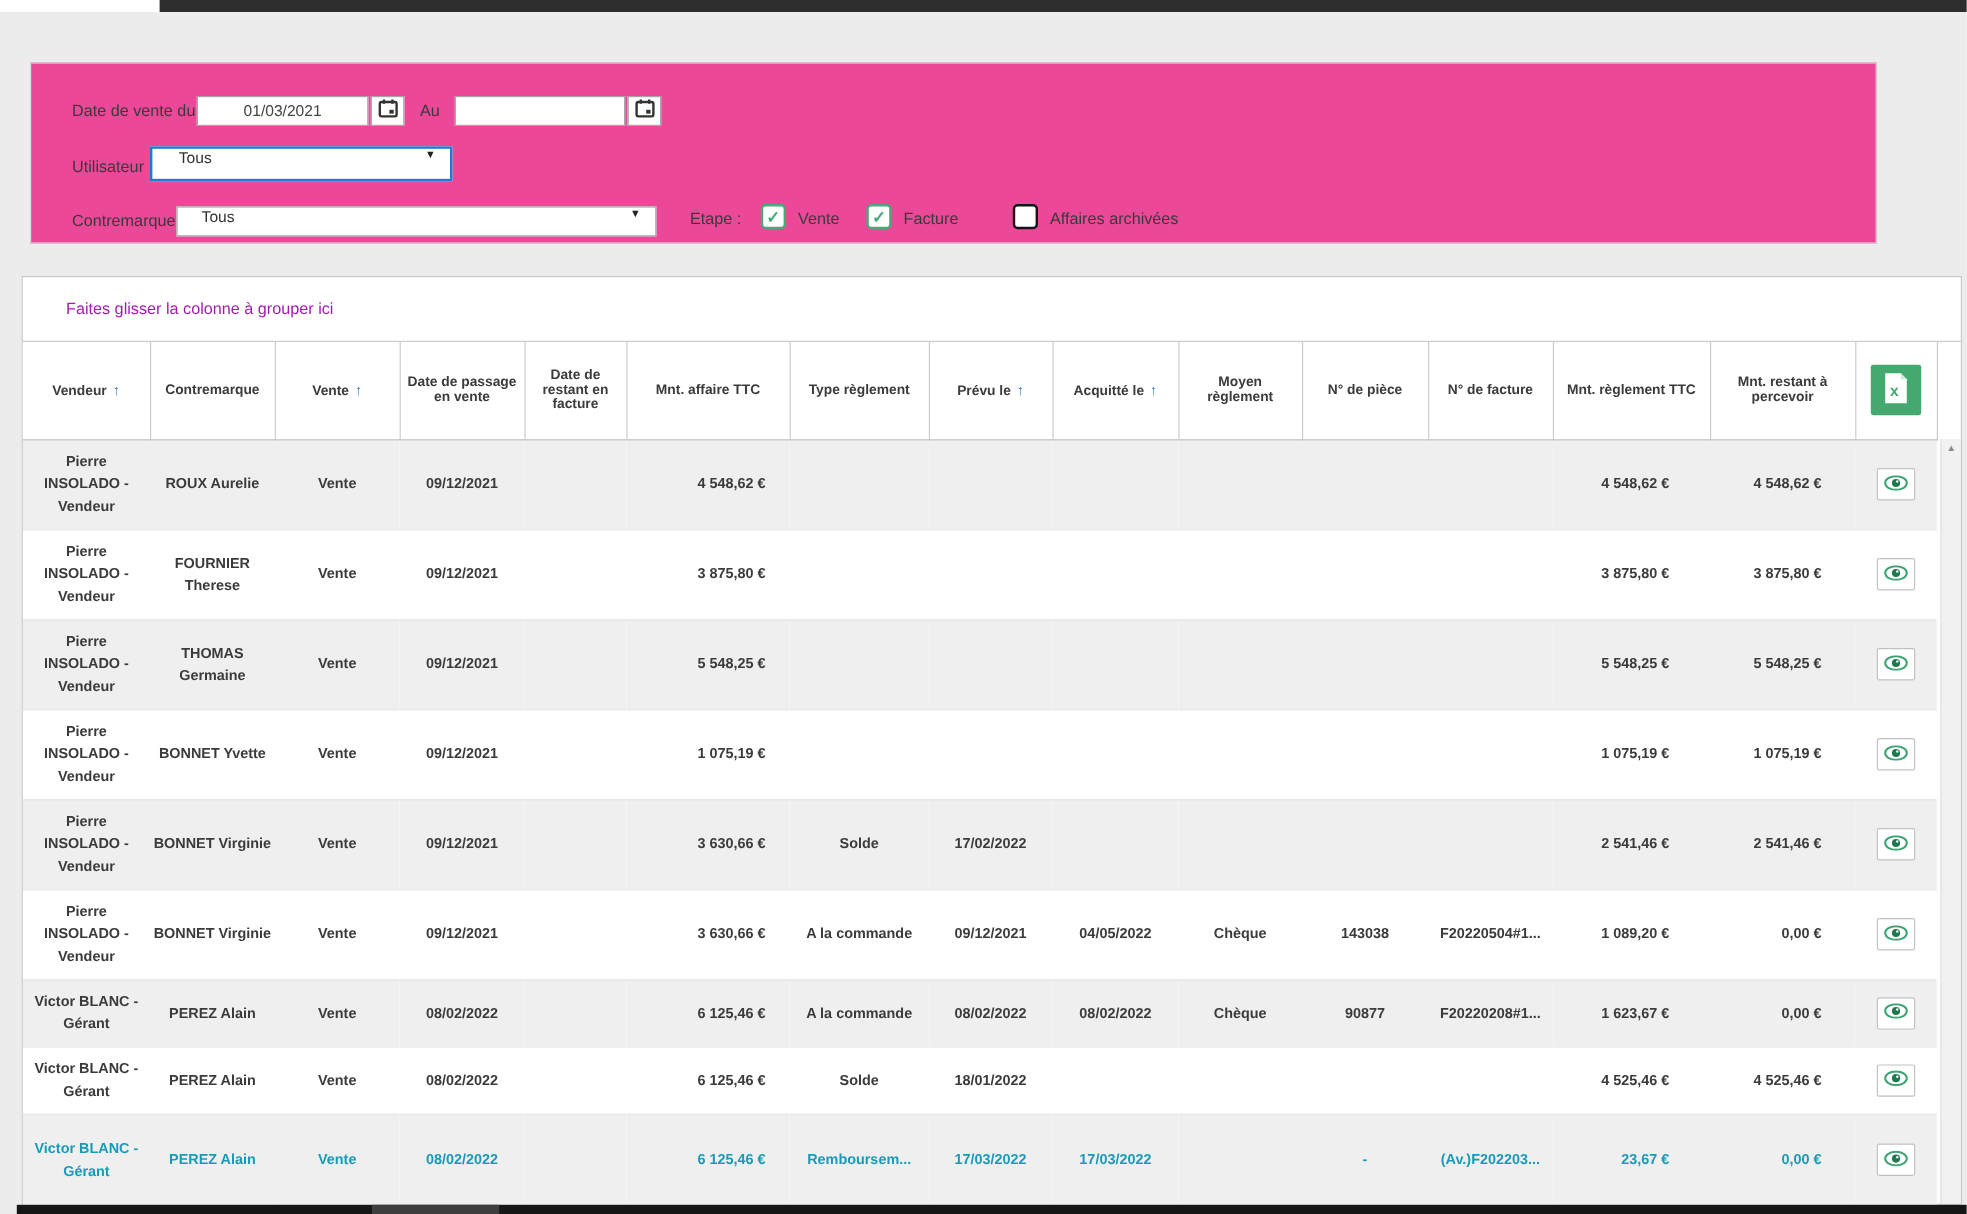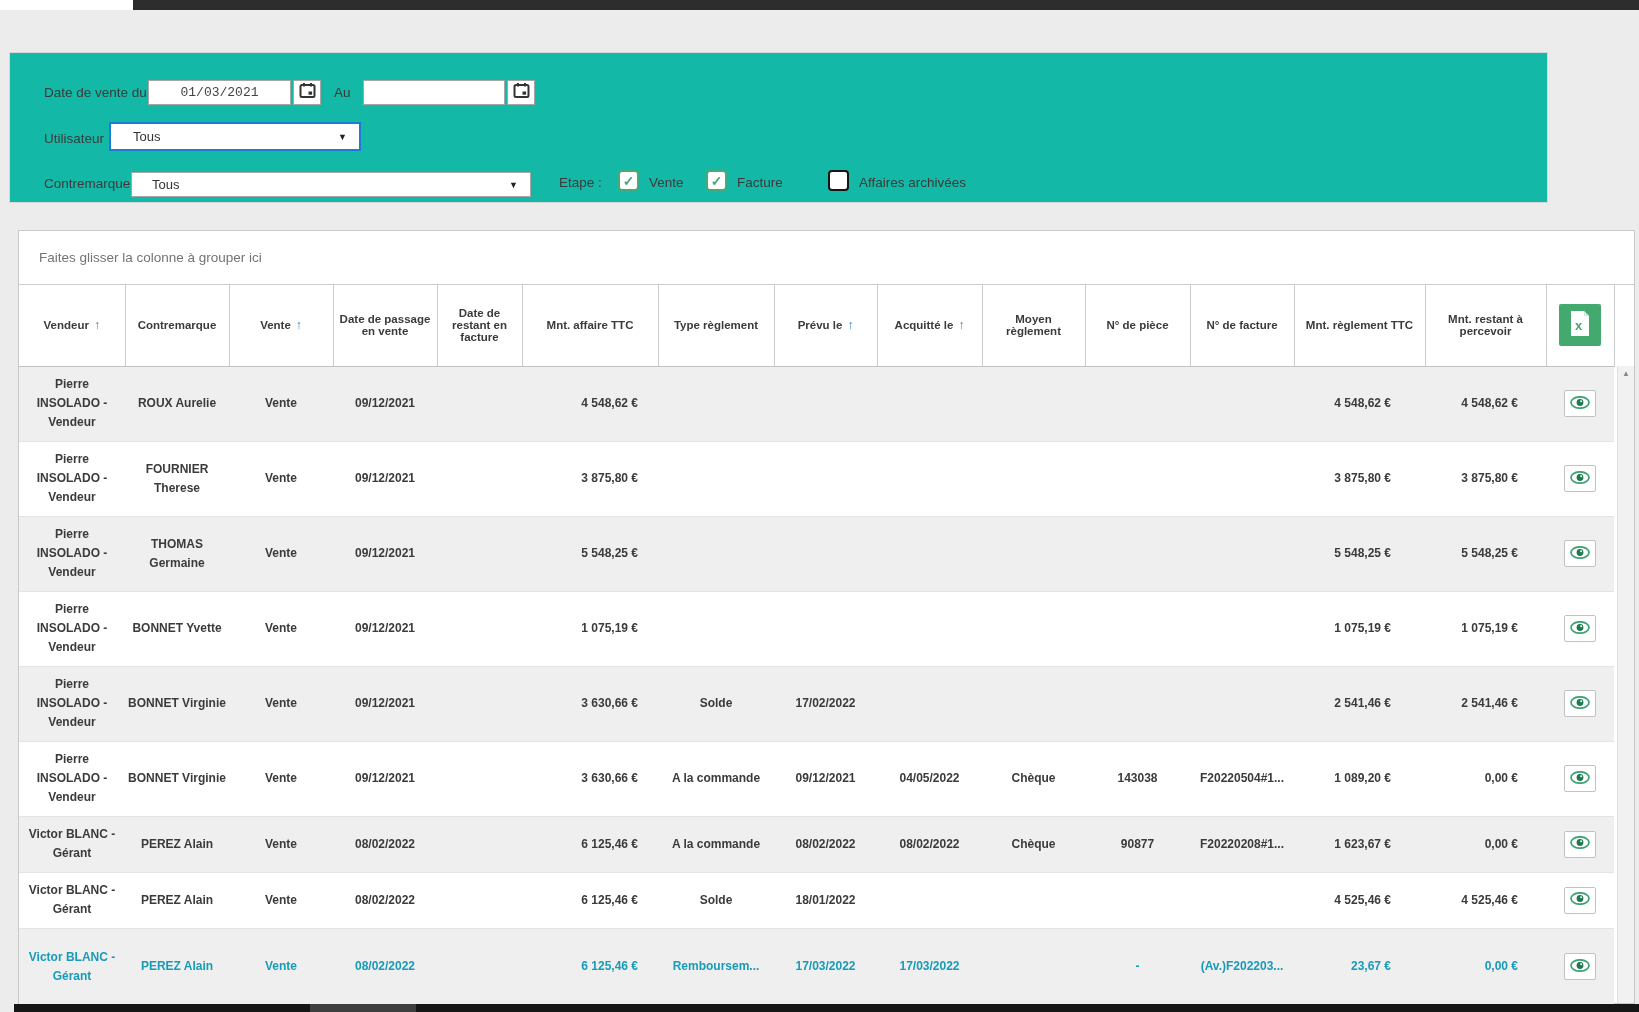--- a/index.html
+++ b/index.html
@@ -12,42 +12,42 @@
   html,body{width:1639px;height:1012px}
   body{
     position:relative;overflow:hidden;background:#ececec;
     font-family:"Liberation Sans", sans-serif;
   }
   
   .topbar{position:absolute;left:0;top:0;width:1639px;height:10px;background:#2d2d2d}
   .browser-tab{position:absolute;left:0;top:0;width:133px;height:10px;background:#ffffff}
 
   
-  .filter-panel{position:absolute;left:9px;top:52px;width:1539px;height:151px;
-    background:#14b8a6;border:1px solid #d8d8d8;box-sizing:border-box}
+  .filter-panel{position:absolute;left:25px;top:52px;width:1539px;height:151px;
+    background:#ec4899;border:1px solid #d8d8d8;box-sizing:border-box}
   .flabel{position:absolute;font-size:13.5px;color:#3a3a3a;white-space:nowrap}
   .tinput{position:absolute;background:#fff;border:1px solid #a6a6a6;box-sizing:border-box;
-    font-family:Liberation Mono, monospace;font-size:13px;text-align:center;color:#444;outline:none}
+    font-family:Liberation Sans, sans-serif;font-size:13px;text-align:center;color:#444;outline:none}
   .cal-btn{position:absolute;background:#fff;border:1px solid #a6a6a6;box-sizing:border-box;
     display:flex;align-items:center;justify-content:center;cursor:pointer}
   .dropdown{position:absolute;background:#fff;border:1px solid #a6a6a6;box-sizing:border-box;
-    display:flex;align-items:center;font-size:13px;color:#333;cursor:pointer}
+    display:flex;font-size:13px;color:#333;cursor:pointer}
   .dropdown.blue{border:2px solid #1c7cd5}
   .dropdown .dd-text{padding-left:22px}
   .dropdown .dd-arrow{margin-left:auto;font-size:9px;color:#222;padding-right:12px}
   .cb{position:absolute;width:21px;height:21px;border:2px solid var(--green);border-radius:4px;
     background:#fff;box-sizing:border-box;display:flex;align-items:center;justify-content:center;
     font-size:14px;font-weight:bold;color:var(--green);cursor:pointer}
   .cb.unchecked{border-color:#141414;color:transparent}
 
   
   .grid-panel{position:absolute;left:18px;top:230px;width:1617px;height:774px;background:#fff;
     border:1px solid #c9c9c9;box-sizing:border-box}
   .group-bar{height:54px;border-bottom:1px solid #ccc;display:flex;align-items:center;
-    padding-left:20px;font-size:13.5px;color:#737373;box-sizing:border-box}
+    padding-left:36px;font-size:13.5px;color:#a21caf;box-sizing:border-box}
   table{border-collapse:collapse;table-layout:fixed;width:1595px}
   thead th{height:81px;border-right:1px solid #ccc;border-bottom:1px solid #c2c2c2;
     font-size:11.5px;color:#3b3b3b;text-align:center;vertical-align:middle;
     padding:0 4px;box-sizing:border-box;font-weight:bold;cursor:pointer;background:#fff}
   thead th:nth-child(1){width:106px}
   thead th:nth-child(2){width:104px}
   thead th:nth-child(3){width:104px}
   thead th:nth-child(4){width:104px}
   thead th:nth-child(5){width:85px}
   thead th:nth-child(6){width:136px}

